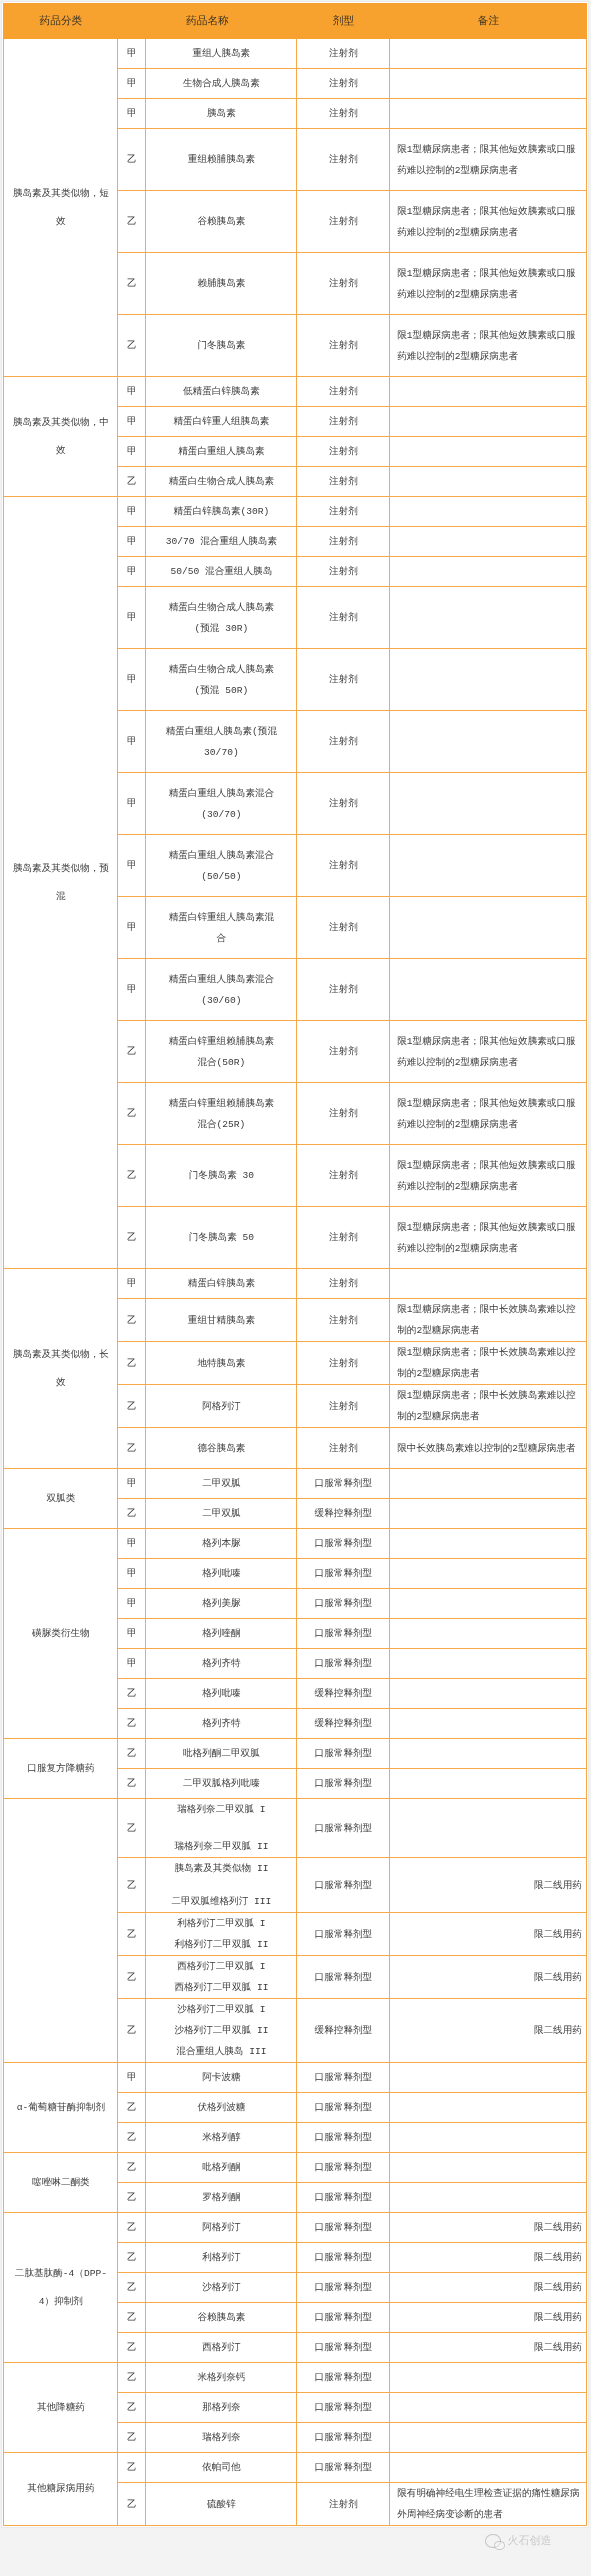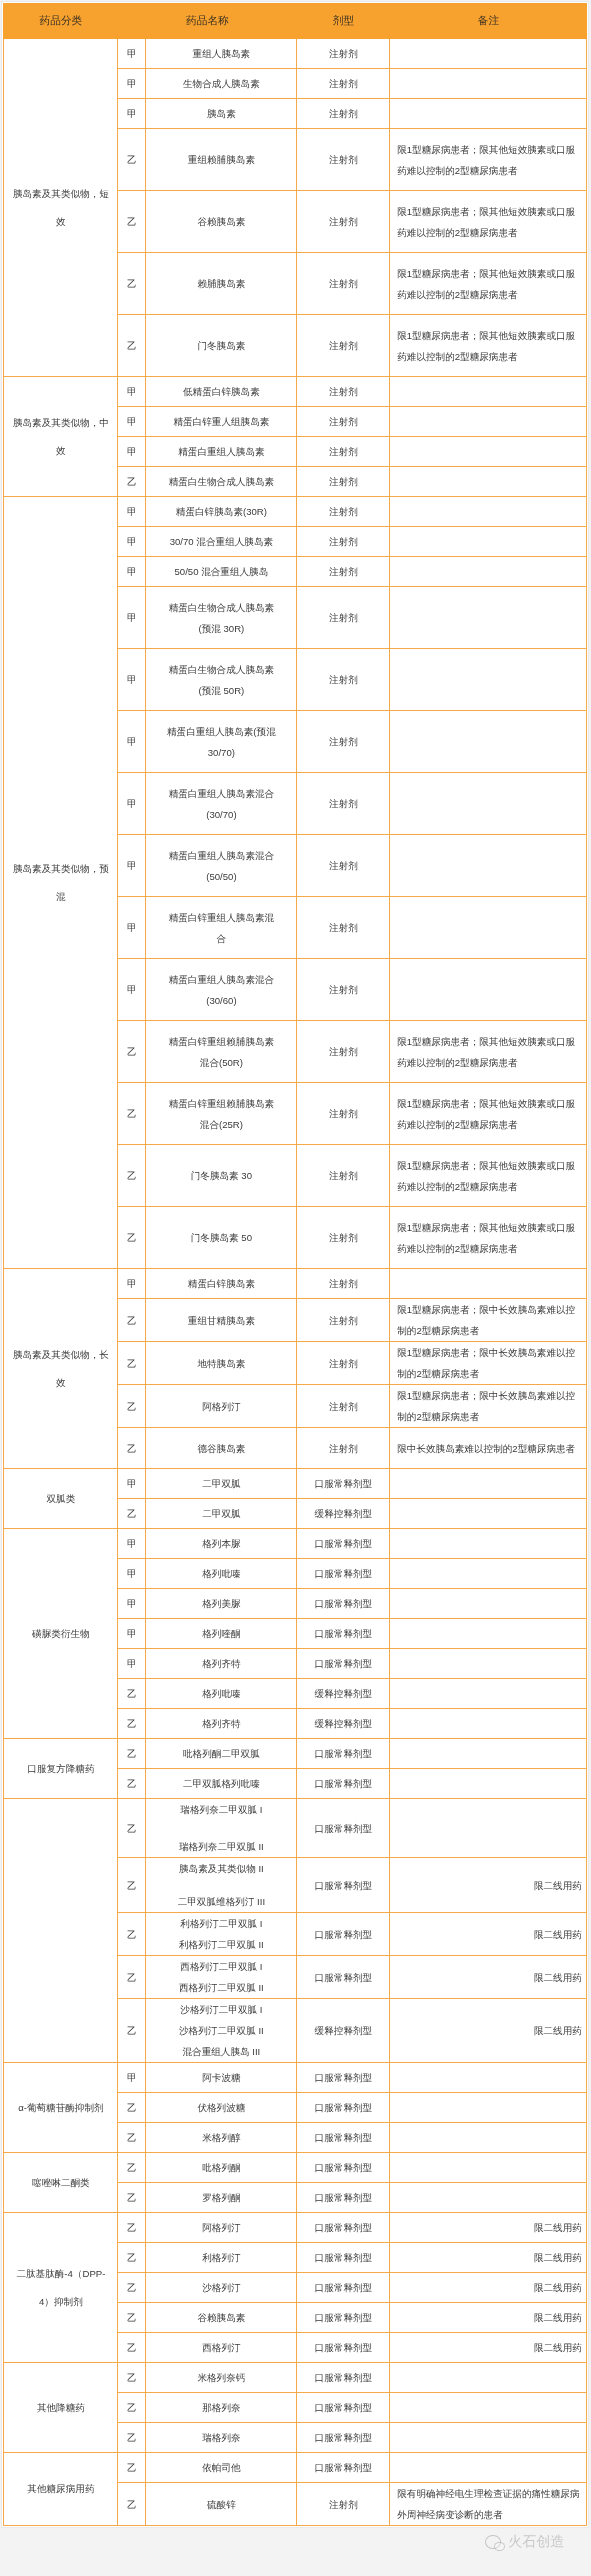--- a/index.html
+++ b/index.html
@@ -7,21 +7,21 @@
     .sheet {
       position: absolute; left: 2.3px; top: 2.3px; width: 586px;
       background: #ffffff;
       box-shadow: 0 0 0 1.1px #eaeaea;
     }
     table {
       border-collapse: collapse;
       table-layout: fixed;
       width: 584px;
       margin: 1.1px;
-      font-family: Liberation Sans, sans-serif;
+      font-family: Liberation Mono, monospace;
       font-size: 9.6px;
       color: #3a3a3a;
     }
     col.c-cat { width: 114px; }
     col.c-grade { width: 28px; }
     col.c-name { width: 151px; }
     col.c-form { width: 93px; }
     col.c-note { width: 197px; }
     th {
       background: #F7A22E;
@@ -46,21 +46,21 @@
     td.name { line-height: 21px; padding: 0 5.6px; }
     td.note { text-align: left; padding: 0 4.5px 0 6.8px; line-height: 21px; }
     td.note.center { text-align: right; }
     tr.h3 td { height: 61px; }
     tr.h2 td { height: 40px; }
     tr.h2n td { height: 52px; }
     .name-line { display: block; line-height: 21px; }
     .watermark {
       position: absolute; left: 485px; top: 2533px;
       font-family: "DejaVu Sans", sans-serif;
-      font-size: 14px; color: rgba(120,120,120,0.35);
+      font-size: 11px; color: rgba(120,120,120,0.35);
       pointer-events: none; white-space: nowrap;
     }
     .watermark .wx {
       display: inline-block; width: 13.5px; height: 11.3px;
       border: 1.1px solid rgba(130,130,130,0.4); border-radius: 50%;
       vertical-align: middle; margin-right: 3.4px; position: relative;
     }
     .watermark .wx::after {
       content: ""; position: absolute; right: -5.6px; bottom: -3.4px;
       width: 9px; height: 7.3px; border: 1.1px solid rgba(130,130,130,0.4);

